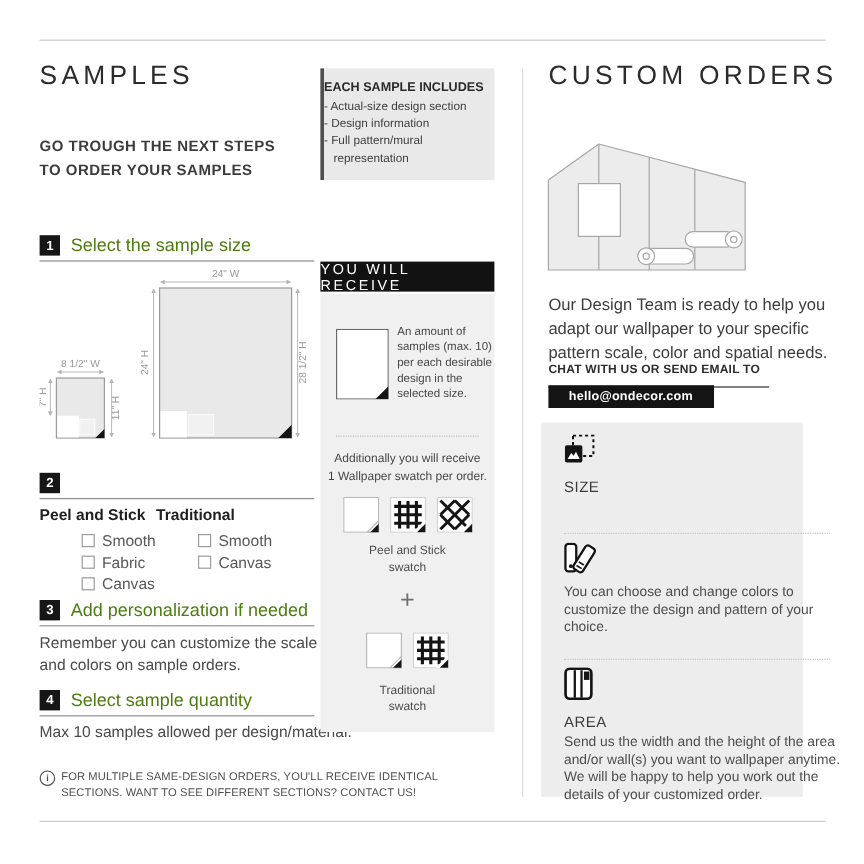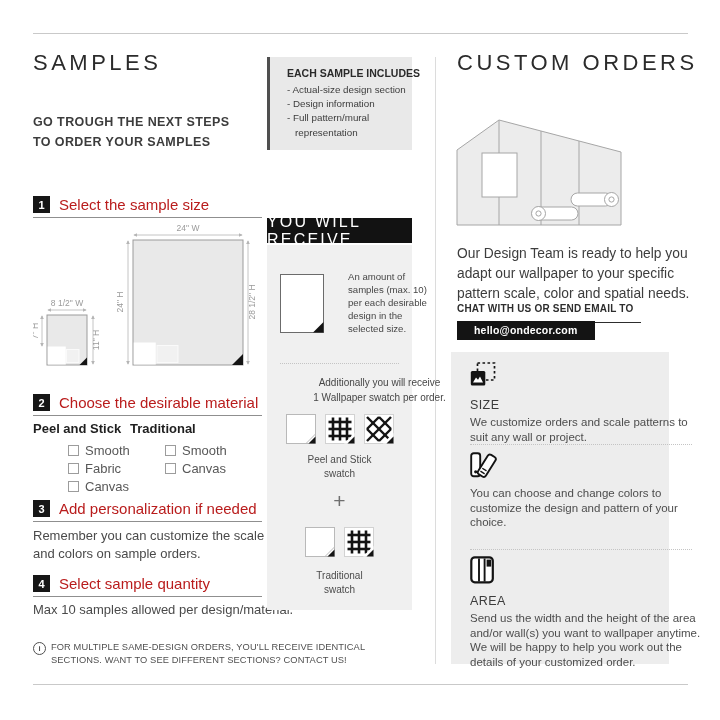--- a/index.html
+++ b/index.html
@@ -10,54 +10,54 @@
 
   
   .big-title{position:absolute;top:50px;font-size:22px;letter-spacing:3.5px;color:#2b2b2b;font-weight:400;}
   .subtitle{position:absolute;left:33px;top:112px;font-size:12.5px;font-weight:700;letter-spacing:.4px;color:#3c3c3c;line-height:1.6;}
 
   
   .step{position:absolute;left:33px;width:229px;display:flex;align-items:center;gap:9px;
     padding-bottom:4px;border-bottom:1px solid #8f8f8f;}
   .step-num{width:17px;height:17px;background:#161616;color:#fff;font-size:11px;font-weight:700;
     display:flex;align-items:center;justify-content:center;flex:0 0 17px;}
-  .step-label{font-size:15px;color:#b91c1c;white-space:nowrap;}
+  .step-label{font-size:15px;color:#4d7c0f;white-space:nowrap;}
 
   .diagram{position:absolute;left:33px;top:222px;}
   .dimtext{font-size:8.5px;fill:#9a9a9a;}
 
   .materials{position:absolute;left:33px;top:421px;display:flex;}
   .mat-col1{width:97px;}
   .mat-title{font-size:13px;font-weight:700;color:#1f1f1f;margin-bottom:7px;white-space:nowrap;}
   .mat-opt{display:flex;align-items:center;gap:6px;margin-top:4px;height:14px;padding-left:35px;}
   .cbx{width:9px;height:9px;border:1px solid #9c9c9c;background:#fff;flex:0 0 9px;}
   .mat-opt span.lbl{font-size:13px;color:#585858;white-space:nowrap;}
 
   .body-text{position:absolute;left:33px;font-size:13px;color:#4a4a4a;line-height:1.42;}
 
   .footnote{position:absolute;left:33px;top:641px;display:flex;gap:5px;}
   .info-circ{width:11px;height:11px;border:1px solid #4f4f4f;border-radius:50%;font-size:7.5px;
     line-height:11px;text-align:center;color:#4f4f4f;flex:0 0 11px;margin-top:1px;font-weight:700;}
   .footnote .fn-lines{font-size:9.3px;letter-spacing:.1px;color:#4f4f4f;line-height:1.35;}
 
   
   .includes-box{position:absolute;left:267px;top:57px;width:145px;box-sizing:border-box;
-    background:#e9e9e9;border-left:3px solid #4f4f4f;padding:10px 5px 10px 17px;}
+    background:#e9e9e9;border-left:3px solid #4f4f4f;padding:10px 5px 10px 0;}
   .inc-title{font-size:10.5px;font-weight:700;color:#2a2a2a;margin-bottom:4px;white-space:nowrap;}
   .inc-item{font-size:9.8px;color:#3d3d3d;line-height:1.45;padding-left:8px;text-indent:-8px;}
 
   .banner{position:absolute;left:267px;top:218px;width:145px;height:25px;background:#121212;
-    color:#fff;font-size:16px;letter-spacing:2.2px;display:flex;align-items:center;justify-content:center;}
+    color:#fff;font-size:12px;letter-spacing:2.2px;display:flex;align-items:center;justify-content:center;}
 
   .receive-box{position:absolute;left:267px;top:245px;width:145px;height:365px;background:#f0f0f0;}
-  .rcv-row{position:absolute;top:26px;left:13px;display:flex;gap:24px;align-items:center;}
+  .rcv-row{position:absolute;top:26px;left:13px;display:flex;gap:7px;align-items:center;}
   .rcv-text{font-size:9.6px;color:#474747;line-height:1.35;width:80px;}
   .rcv-dotted{position:absolute;top:118px;left:13px;width:119px;border-top:1px dotted #c4c4c4;}
   .rcv-add{position:absolute;top:131px;left:0;width:145px;text-align:center;font-size:10px;
-    color:#474747;line-height:1.45;padding-left:40px;}
+    color:#474747;line-height:1.45;}
   .swatch-row{position:absolute;left:0;width:145px;display:flex;justify-content:center;gap:9px;}
   .swatch-label{position:absolute;left:0;width:145px;text-align:center;font-size:10px;color:#4c4c4c;line-height:1.4;}
   .plus-sign{position:absolute;top:244px;left:0;width:145px;text-align:center;font-size:21px;color:#6f6f6f;}
 
   
   .right-par{position:absolute;left:457px;top:244px;width:240px;font-size:13.8px;color:#3d3d3d;line-height:1.45;}
   .chat-label{position:absolute;left:457px;top:303px;font-size:10px;font-weight:700;letter-spacing:.2px;
     color:#2d2d2d;padding:0 8px 8px 0;border-bottom:1.5px solid #2d2d2d;}
   .email-chip{position:absolute;left:457px;top:321px;background:#141414;color:#fff;font-size:10.5px;
     font-weight:700;letter-spacing:.2px;padding:3px 17px 4px;}
@@ -112,21 +112,20 @@
     <line x1="15" y1="88" x2="53" y2="88" stroke="#b5b5b5" stroke-width="0.8" marker-start="url(#arw)" marker-end="url(#arw)"></line>
     <text class="dimtext" x="34" y="84" text-anchor="middle">8 1/2" W</text>
     <line x1="9" y1="94" x2="9" y2="124" stroke="#b5b5b5" stroke-width="0.8" marker-start="url(#arw)" marker-end="url(#arw)"></line>
     <text class="dimtext" text-anchor="middle" transform="translate(5,109) rotate(-90)">7" H</text>
     <line x1="60" y1="94" x2="60" y2="142" stroke="#b5b5b5" stroke-width="0.8" marker-start="url(#arw)" marker-end="url(#arw)"></line>
     <text class="dimtext" text-anchor="middle" transform="translate(66,118) rotate(-90)">11" H</text>
   </svg>
 
   <div class="step" style="top:394px">
     <div class="step-num">2</div>
-    <div class="step-label">Choose the desirable material</div>
   </div>
 
   <div class="materials">
     <div class="mat-col1">
       <div class="mat-title">Peel and Stick</div>
       <div class="mat-opt">
         <span class="cbx"></span>
         <span class="lbl">Smooth</span>
       </div>
       <div class="mat-opt">
@@ -282,21 +281,20 @@
 
   <div class="right-panel">
 
     <div class="sec" style="top:10px">
       <svg width="26" height="26" viewBox="0 0 26 26">
         <rect x="7.5" y="1" width="17" height="17" fill="none" stroke="#141414" stroke-width="1.7" stroke-dasharray="2.6 2.4"></rect>
         <rect x="0.8" y="9" width="14.5" height="14.5" rx="1.5" fill="#141414"></rect>
         <path d="M3,20.5 L6,15.5 L8,17.8 L10,14.5 L13,20.5 Z" fill="#ffffff"></path>
       </svg>
       <div class="sec-label">SIZE</div>
-      <div class="sec-text" style="width:228px">We customize orders and scale patterns to suit any wall or project.</div>
     </div>
     <div class="sec-dotted" style="top:92px"></div>
 
     <div class="sec" style="top:100px">
       <svg width="30" height="27" viewBox="0 0 30 27">
         <rect x="1.2" y="1.2" width="9" height="23" rx="2.5" fill="#ffffff" stroke="#141414" stroke-width="1.9"></rect>
         <circle cx="5.7" cy="19.8" r="1.6" fill="#141414"></circle>
         <g transform="rotate(32 16 15)">
           <rect x="11.5" y="2" width="9" height="23" rx="2.5" fill="#ffffff" stroke="#141414" stroke-width="1.9"></rect>
           <line x1="13.5" y1="18" x2="18.5" y2="18" stroke="#141414" stroke-width="1.4"></line>

